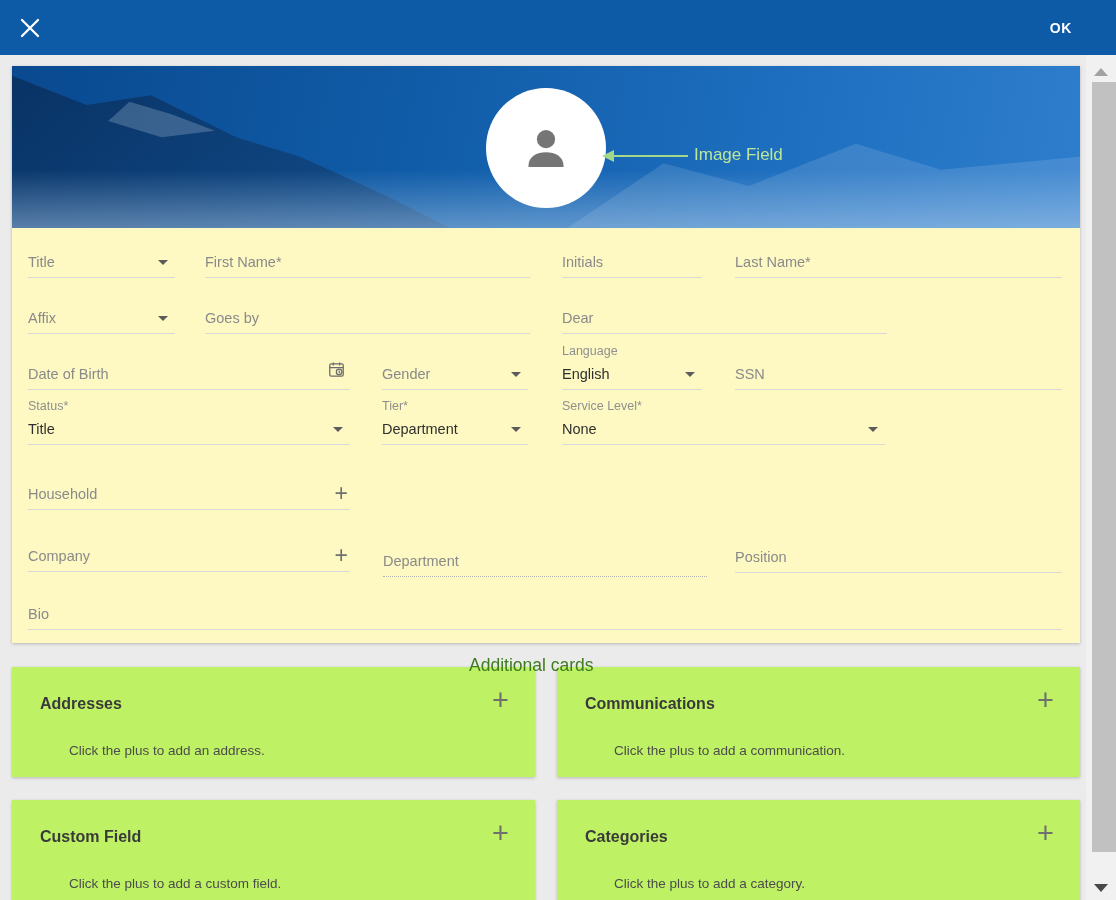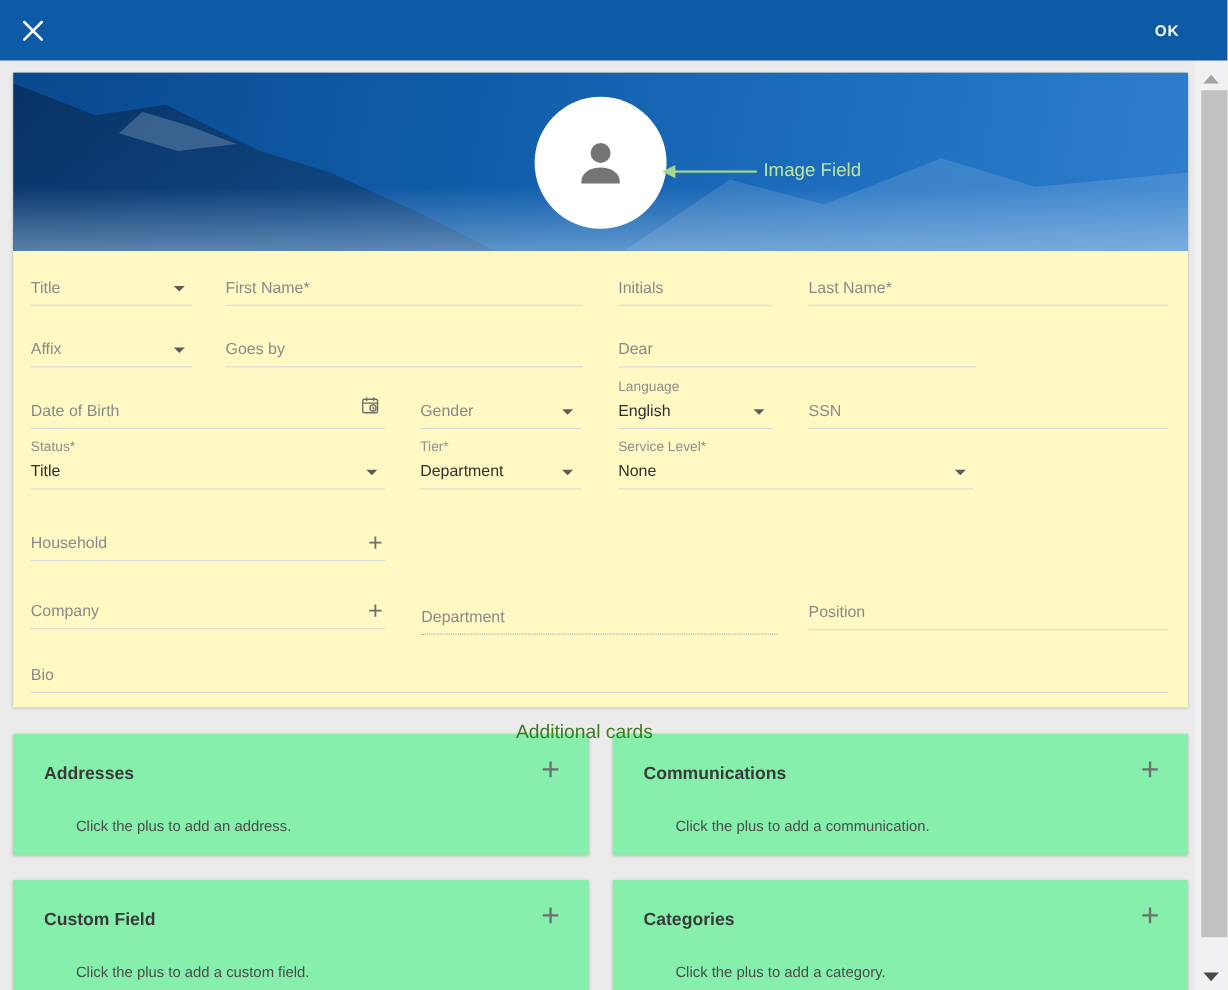--- a/index.html
+++ b/index.html
@@ -46,21 +46,21 @@
   .val{position:absolute;left:0;bottom:7px;font-size:14.5px;color:#2f2f2f;white-space:nowrap;}
   .mini{position:absolute;left:0;top:1px;font-size:12.5px;color:#8f8f8f;white-space:nowrap;}
   .caret{position:absolute;right:7px;bottom:12px;width:0;height:0;
     border-left:5px solid transparent;border-right:5px solid transparent;border-top:5.5px solid #5c5c5c;}
   .plus-sm{position:absolute;right:2px;bottom:5px;font-size:23px;font-weight:300;color:#6f6f6f;
     line-height:21px;cursor:pointer;}
   .cal-icon{position:absolute;right:4px;bottom:6px;cursor:pointer;}
   
   .section-label{position:absolute;left:469px;top:655px;font-size:17.5px;color:#3d7b1f;z-index:4;}
   
-  .card{position:absolute;width:523px;height:110px;background:#86efac;box-shadow:0 1px 3px rgba(0,0,0,.22);}
+  .card{position:absolute;width:523px;height:110px;background:#bef264;box-shadow:0 1px 3px rgba(0,0,0,.22);}
   .card-title{position:absolute;left:28px;top:28px;font-size:16px;font-weight:bold;color:#3a3a3a;}
   .card-plus{position:absolute;right:26px;top:17px;font-size:29px;font-weight:300;color:#6f6f6f;cursor:pointer;}
   .card-hint{position:absolute;left:28px;top:76px;font-size:13.5px;color:#4c4c4c;margin-left:29px;}
   
   .scrollbar{position:absolute;right:0;top:55px;width:30px;height:845px;background:#f1f1f1;z-index:5;}
   .sb-up{position:absolute;left:8px;top:13px;width:0;height:0;cursor:pointer;
     border-left:7px solid transparent;border-right:7px solid transparent;border-bottom:8px solid #a2a2a2;}
   .sb-thumb{position:absolute;left:6px;top:27px;width:24px;height:770px;background:#c1c1c1;cursor:pointer;}
   .sb-down{position:absolute;left:8px;bottom:8px;width:0;height:0;cursor:pointer;
     border-left:7px solid transparent;border-right:7px solid transparent;border-top:8px solid #484848;}

